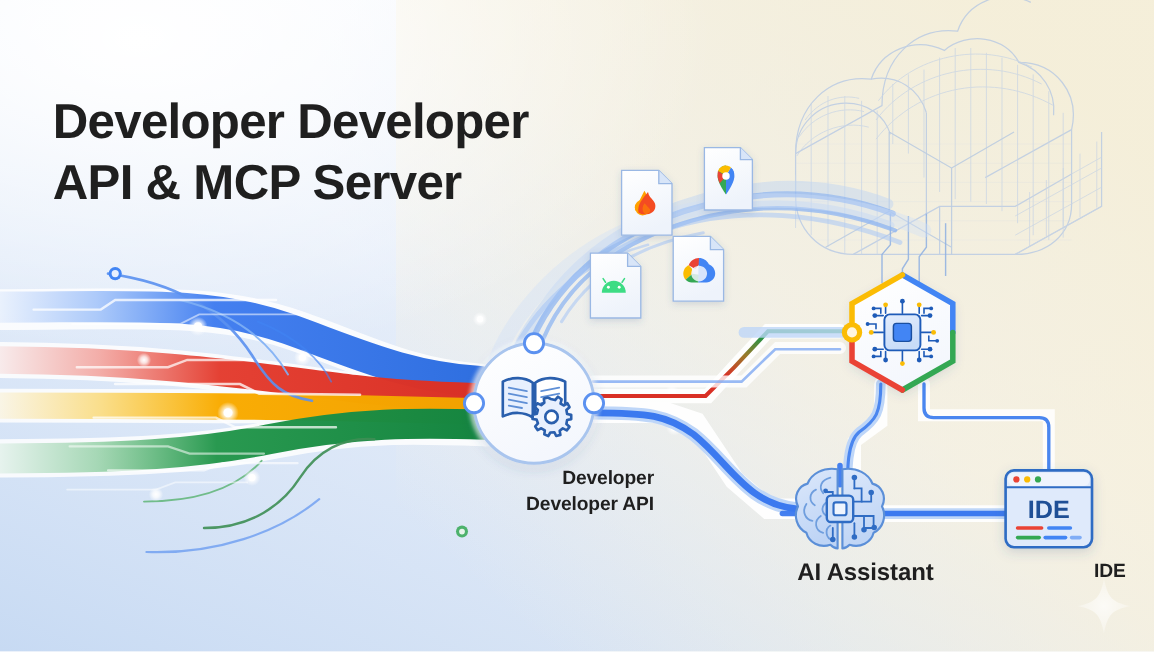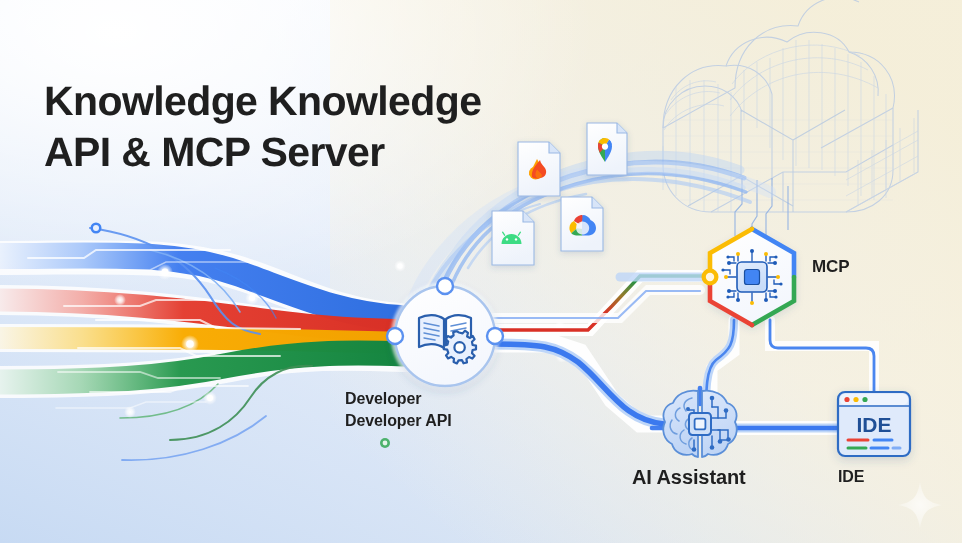--- a/index.html
+++ b/index.html
@@ -14,21 +14,21 @@
 
   .title{
     position:absolute;left:44px;top:76px;z-index:6;
     font-size:41px;line-height:51px;font-weight:700;
     color:#1f1f1f;letter-spacing:-0.6px;
     text-rendering:geometricPrecision;
   }
   .title div{white-space:nowrap;}
 
   .node-label{
-    position:absolute;z-index:6;text-align:left;
+    position:absolute;z-index:6;text-align:right;
     color:#1f1f1f;font-weight:700;letter-spacing:-0.1px;
   }
   #label-dka{left:345px;top:388px;width:200px;font-size:16px;line-height:22px;}
   #label-mcp{left:812px;top:255px;width:130px;font-size:17px;line-height:24px;text-align:left;}
   #label-ai{left:632px;top:466px;width:146px;font-size:20px;line-height:22px;}
   #label-ide{left:838px;top:466px;width:100px;font-size:16px;line-height:22px;}
 </style>
 </head>
 <body>
 
@@ -562,31 +562,30 @@
     </g>
 
     <g>
       <path d="M920 482 C923 498 927 502 942 505 C927 508 923 512 920 528 C917 512 913 508 898 505 C913 502 917 498 920 482 Z" fill="url(#sparkGrad)" opacity="0.75"></path>
     </g>
 
     </g>
   </svg>
 
   <div class="title">
-    <div>Knowledge Knowledge</div>
+    <div>Developer Developer</div>
     <div>API &amp; MCP Server</div>
   </div>
 
   <div class="node-label" id="label-dka">
     <div>Developer</div>
     <div>Developer API</div>
   </div>
 
   <div class="node-label" id="label-mcp">
-    <div>MCP</div>
   </div>
 
   <div class="node-label" id="label-ai">
     <div>AI Assistant</div>
   </div>
 
   <div class="node-label" id="label-ide">
     <div>IDE</div>
   </div>
 

